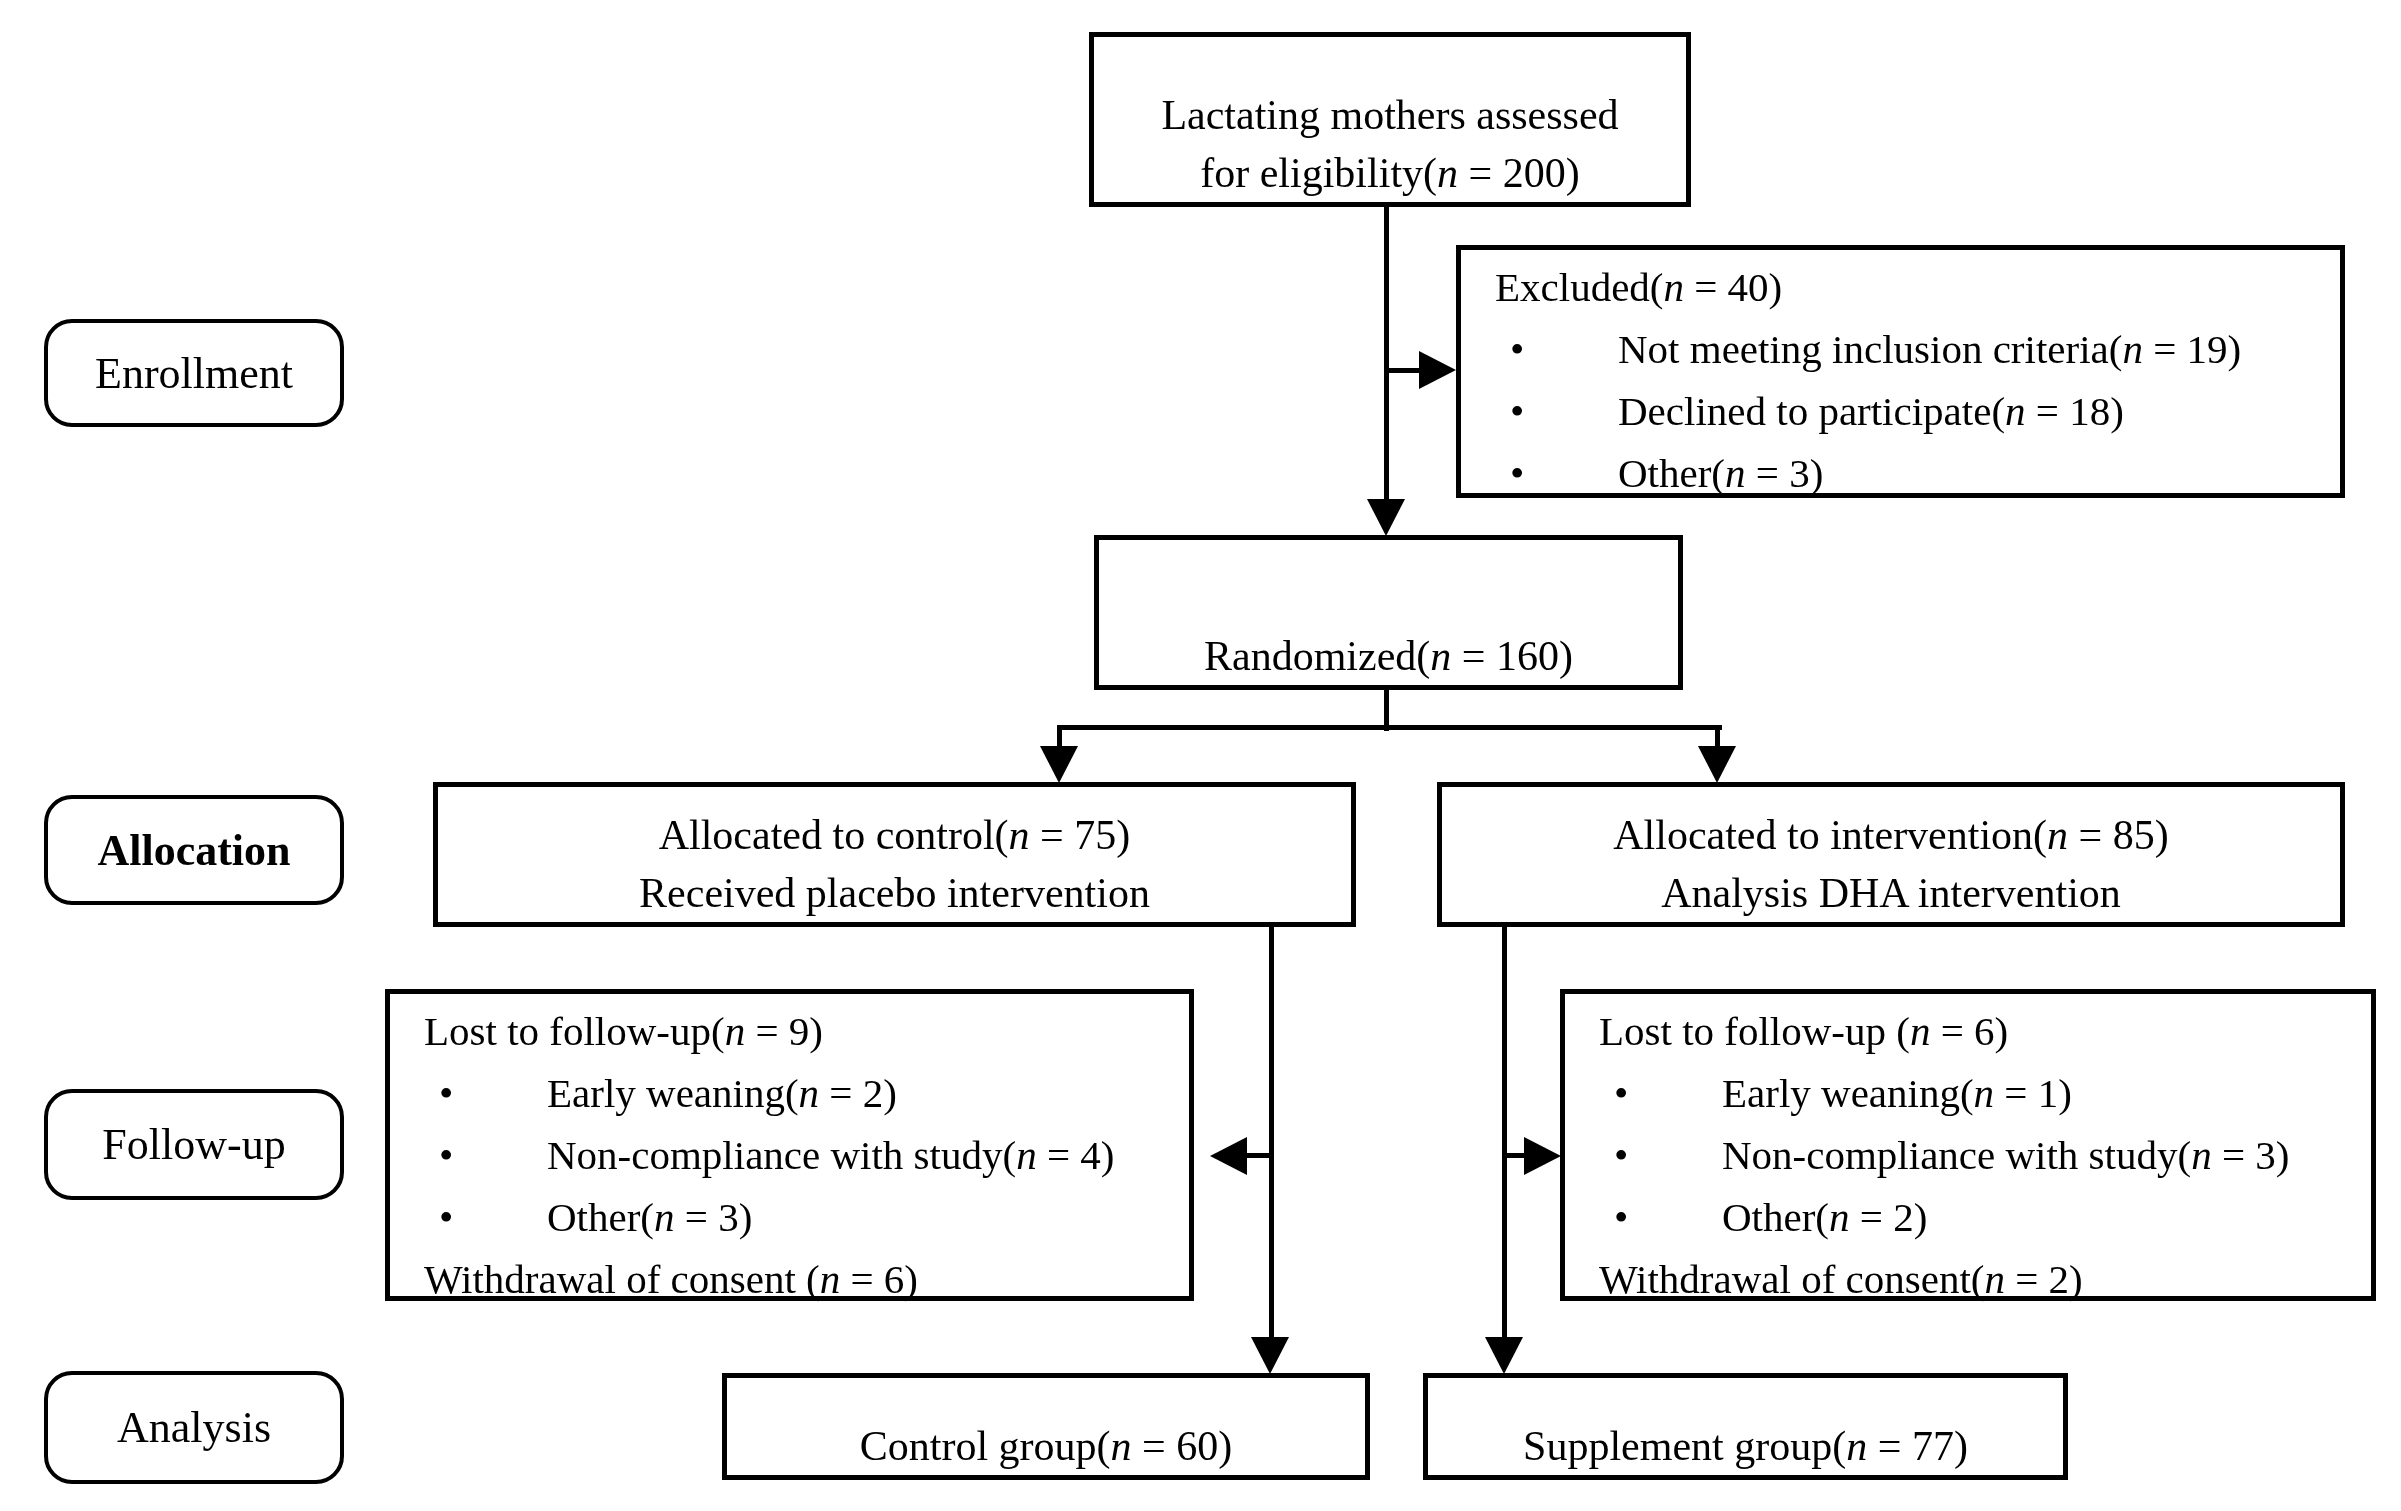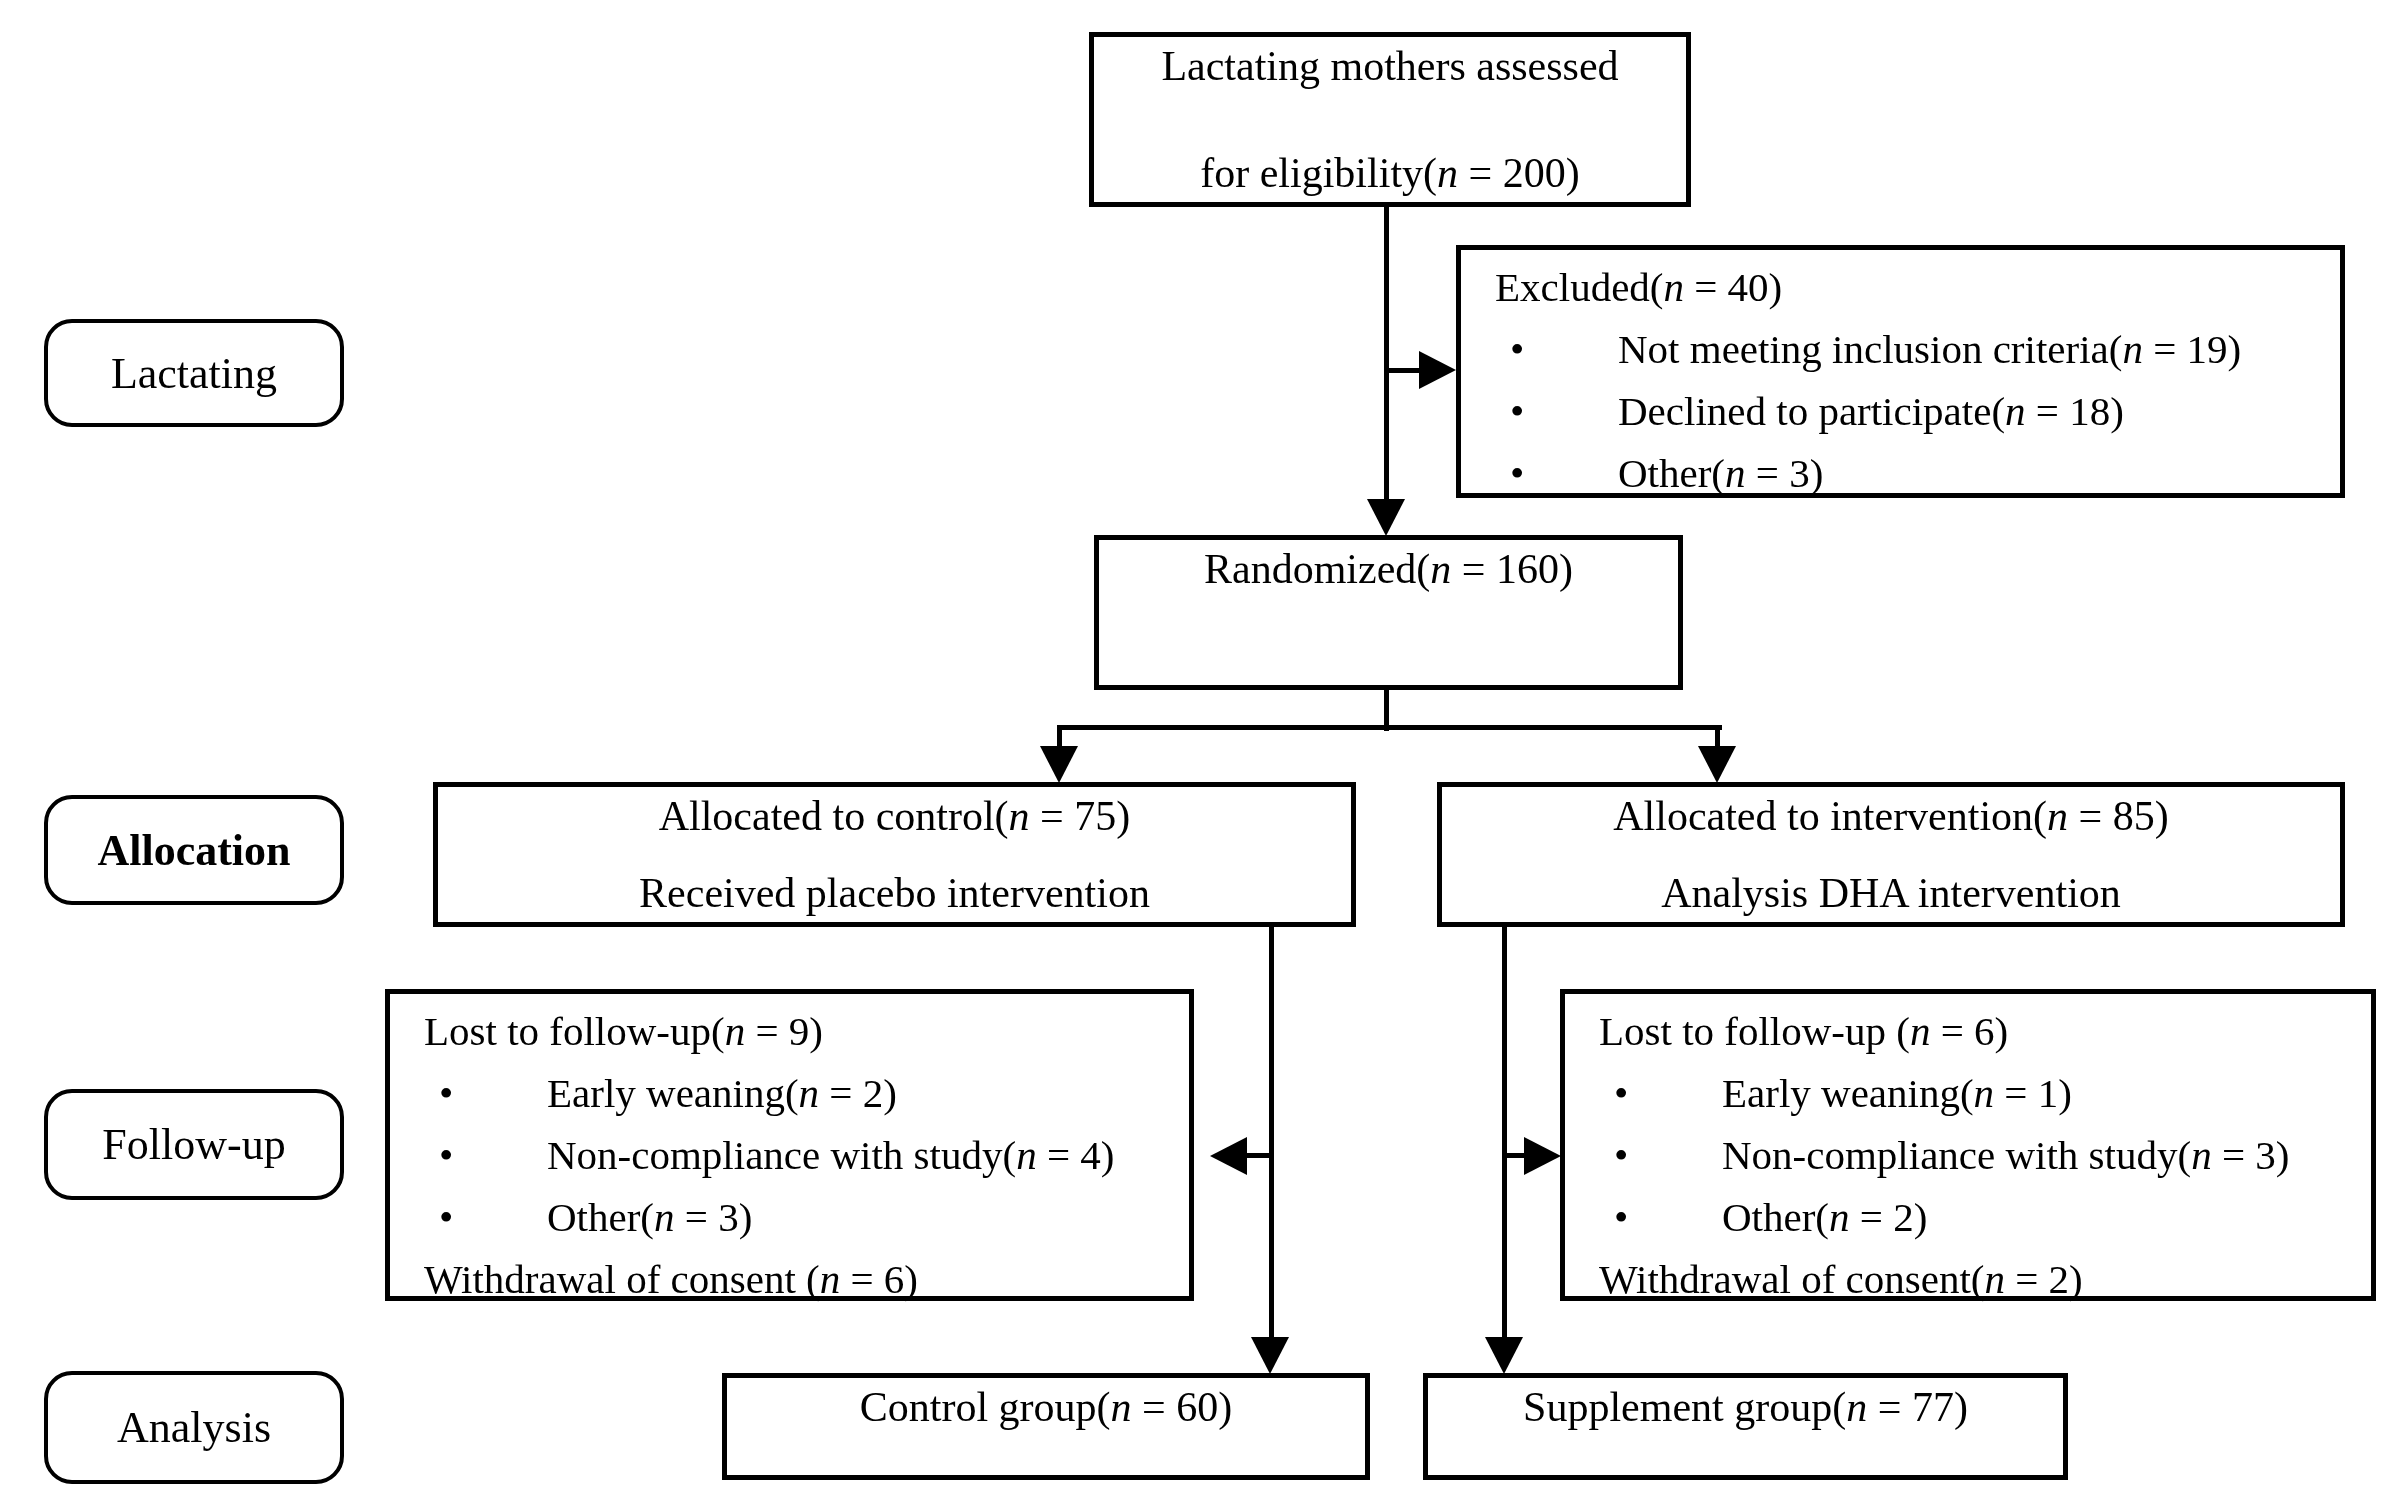--- a/index.html
+++ b/index.html
@@ -15,21 +15,21 @@
     border: 5.2px solid #000;
     background: #fff;
     box-sizing: border-box;
     font-family: "Liberation Serif", serif;
     color: #000;
   }
   .center {
     display: flex;
     flex-direction: column;
     align-items: center;
-    justify-content: space-between;
+    justify-content: flex-end;
     text-align: center;
   }
   .fs { font-size: 42px; line-height: 58px; }
   .list { font-size: 41px; line-height: 62px; padding: 6px 28px; }
   .list .title, .list .footer { padding-left: 6px; white-space: nowrap; }
   .row { display: flex; white-space: nowrap; }
   .row .bullet { width: 108px; padding-left: 21px; flex: none; }
   .stage {
     position: absolute;
     left: 44px;
@@ -50,21 +50,21 @@
   .arrow.down  { border-left: 19px solid transparent; border-right: 19px solid transparent; border-top: 37px solid #000; }
   .arrow.right { border-top: 19px solid transparent; border-bottom: 19px solid transparent; border-left: 37px solid #000; }
   .arrow.left  { border-top: 19px solid transparent; border-bottom: 19px solid transparent; border-right: 37px solid #000; }
 </style>
 </head>
 <body>
 
 <div class="canvas">
 
   <div class="stage" style="top:319px;height:108px;">
-    <span>Lactating</span>
+    <span>Enrollment</span>
   </div>
   <div class="stage" style="top:795px;height:110px;font-weight:bold;">
     <span>Allocation</span>
   </div>
   <div class="stage" style="top:1089px;height:111px;">
     <span>Follow-up</span>
   </div>
   <div class="stage" style="top:1371px;height:113px;">
     <span>Analysis</span>
   </div>

